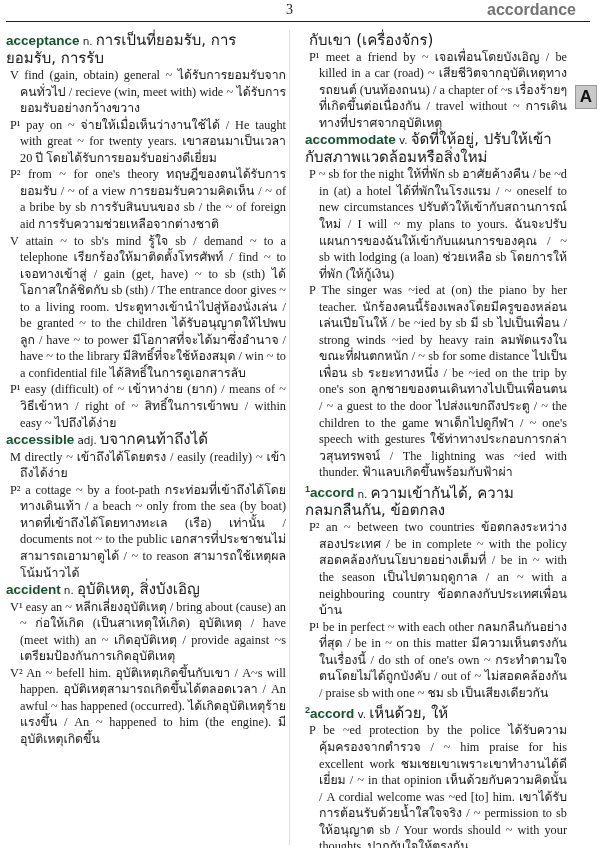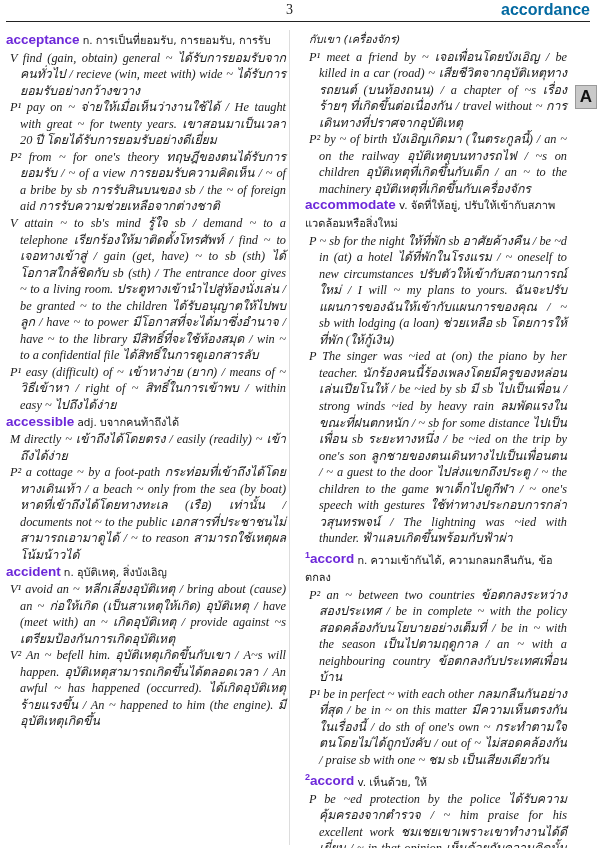--- a/index.html
+++ b/index.html
@@ -2,32 +2,32 @@
 <html><head>
 <meta charset="utf-8">
 <style>
   html, body { margin:0; padding:0; background:#fff; }
   body { width:600px; height:848px; position:relative; overflow:hidden;
          font-family:"Liberation Serif", serif; color:#1a1a1a; }
   .header { position:absolute; left:6px; top:0; width:584px; height:21px;
             border-bottom:1px solid #222; }
   .page-num { position:absolute; left:280px; top:2px; font-size:14px;
               font-family:"Liberation Serif", serif; }
-  .guide { position:absolute; right:0; top:1px; font-size:16px; font-weight:bold;
-           font-family:"Liberation Sans", sans-serif; color:#0369a1; }
+  .guide { position:absolute; right:14px; top:1px; font-size:16px; font-weight:bold;
+           font-family:"Liberation Sans", sans-serif; color:#737373; }
   .col { position:absolute; top:32px; font-size:12.3px; line-height:16.55px; }
   .col-left { left:6px; width:280px; }
   .col-right { left:305px; width:262px; }
   .divider { position:absolute; left:289px; top:30px; width:1px; height:815px; background:#ddd; }
-  .hw { color:#6d28d9; font-family:"Liberation Sans", sans-serif; font-weight:bold; font-size:13.5px; }
+  .hw { color:#14532d; font-family:"Liberation Sans", sans-serif; font-weight:bold; font-size:13.5px; }
   .hw sup { font-size:9px; }
   .pos { font-family:"DejaVu Sans", sans-serif; font-size:10.5px; }
-  .th { font-family:"DejaVu Sans", sans-serif; font-size:11px; }
+  .th { font-family:"DejaVu Sans", sans-serif; font-size:15px; }
   .entry-head { margin:0; }
-  .sense { margin:0 0 0 4px; padding-left:10px; text-indent:-10px; text-align:justify;font-style:italic; }
+  .sense { margin:0 0 0 4px; padding-left:10px; text-indent:-10px; text-align:justify; }
   .tab-a { position:absolute; left:575px; top:85px; width:22px; height:24px;
            background:#c9c9c9; border:1px solid #999; box-sizing:border-box;
            font-family:"Liberation Sans", sans-serif; font-weight:bold; font-size:17px;
            text-align:center; line-height:22px; color:#111; }
 </style>
 </head>
 <body>
 
 <div class="header">
   <span class="page-num">3</span>
@@ -42,27 +42,26 @@
     <div class="entry-head"><span class="hw"><span>acceptance</span></span> <span class="pos">n.</span> <span class="th">การเป็นที่ยอมรับ, การยอมรับ, การรับ</span></div>
     <div class="sense">V find (gain, obtain) general ~ ได้รับการยอมรับจากคนทั่วไป / recieve (win, meet with) wide ~ ได้รับการยอมรับอย่างกว้างขวาง</div>
     <div class="sense">P¹ pay on ~ จ่ายให้เมื่อเห็นว่างานใช้ได้ / He taught with great ~ for twenty years. เขาสอนมาเป็นเวลา 20 ปี โดยได้รับการยอมรับอย่างดีเยี่ยม</div>
     <div class="sense">P² from ~ for one's theory ทฤษฎีของตนได้รับการยอมรับ / ~ of a view การยอมรับความคิดเห็น / ~ of a bribe by sb การรับสินบนของ sb / the ~ of foreign aid การรับความช่วยเหลือจากต่างชาติ</div>
     <div class="sense">V attain ~ to sb's mind รู้ใจ sb / demand ~ to a telephone เรียกร้องให้มาติดตั้งโทรศัพท์ / find ~ to เจอทางเข้าสู่ / gain (get, have) ~ to sb (sth) ได้โอกาสใกล้ชิดกับ sb (sth) / The entrance door gives ~ to a living room. ประตูทางเข้านำไปสู่ห้องนั่งเล่น / be granted ~ to the children ได้รับอนุญาตให้ไปพบลูก / have ~ to power มีโอกาสที่จะได้มาซึ่งอำนาจ / have ~ to the library มีสิทธิ์ที่จะใช้ห้องสมุด / win ~ to a confidential file ได้สิทธิ์ในการดูเอกสารลับ</div>
     <div class="sense">P¹ easy (difficult) of ~ เข้าหาง่าย (ยาก) / means of ~ วิธีเข้าหา / right of ~ สิทธิ์ในการเข้าพบ / within easy ~ ไปถึงได้ง่าย</div>
     <div class="entry-head"><span class="hw"><span>accessible</span></span> <span class="pos">adj.</span> <span class="th">บจากคนท้าถึงได้</span></div>
     <div class="sense">M directly ~ เข้าถึงได้โดยตรง / easily (readily) ~ เข้าถึงได้ง่าย</div>
     <div class="sense">P² a cottage ~ by a foot-path กระท่อมที่เข้าถึงได้โดยทางเดินเท้า / a beach ~ only from the sea (by boat) หาดที่เข้าถึงได้โดยทางทะเล (เรือ) เท่านั้น / documents not ~ to the public เอกสารที่ประชาชนไม่สามารถเอามาดูได้ / ~ to reason สามารถใช้เหตุผลโน้มน้าวได้</div>
     <div class="entry-head"><span class="hw"><span>accident</span></span> <span class="pos">n.</span> <span class="th">อุบัติเหตุ, สิ่งบังเอิญ</span></div>
-    <div class="sense">V¹ avoid an ~ หลีกเลี่ยงอุบัติเหตุ / bring about (cause) an ~ ก่อให้เกิด (เป็นสาเหตุให้เกิด) อุบัติเหตุ / have (meet with) an ~ เกิดอุบัติเหตุ / provide against ~s เตรียมป้องกันการเกิดอุบัติเหตุ</div>
+    <div class="sense">V¹ easy an ~ หลีกเลี่ยงอุบัติเหตุ / bring about (cause) an ~ ก่อให้เกิด (เป็นสาเหตุให้เกิด) อุบัติเหตุ / have (meet with) an ~ เกิดอุบัติเหตุ / provide against ~s เตรียมป้องกันการเกิดอุบัติเหตุ</div>
     <div class="sense">V² An ~ befell him. อุบัติเหตุเกิดขึ้นกับเขา / A~s will happen. อุบัติเหตุสามารถเกิดขึ้นได้ตลอดเวลา / An awful ~ has happened (occurred). ได้เกิดอุบัติเหตุร้ายแรงขึ้น / An ~ happened to him (the engine). มีอุบัติเหตุเกิดขึ้น</div>
   </div>
 <div class="col col-right" id="right-col">
     <div class="sense th">กับเขา (เครื่องจักร)</div>
     <div class="sense">P¹ meet a friend by ~ เจอเพื่อนโดยบังเอิญ / be killed in a car (road) ~ เสียชีวิตจากอุบัติเหตุทางรถยนต์ (บนท้องถนน) / a chapter of ~s เรื่องร้ายๆ ที่เกิดขึ้นต่อเนื่องกัน / travel without ~ การเดินทางที่ปราศจากอุบัติเหตุ</div>
-    <div class="sense">P² by ~ of birth บังเอิญเกิดมา (ในตระกูลนี้) / an ~ on the railway อุบัติเหตุบนทางรถไฟ / ~s on children อุบัติเหตุที่เกิดขึ้นกับเด็ก / an ~ to the machinery อุบัติเหตุที่เกิดขึ้นกับเครื่องจักร</div>
     <div class="entry-head"><span class="hw"><span>accommodate</span></span> <span class="pos">v.</span> <span class="th">จัดที่ให้อยู่, ปรับให้เข้ากับสภาพแวดล้อมหรือสิ่งใหม่</span></div>
     <div class="sense">P ~ sb for the night ให้ที่พัก sb อาศัยค้างคืน / be ~d in (at) a hotel ได้ที่พักในโรงแรม / ~ oneself to new circumstances ปรับตัวให้เข้ากับสถานการณ์ใหม่ / I will ~ my plans to yours. ฉันจะปรับแผนการของฉันให้เข้ากับแผนการของคุณ / ~ sb with lodging (a loan) ช่วยเหลือ sb โดยการให้ที่พัก (ให้กู้เงิน)</div>
     <div class="sense">P The singer was ~ied at (on) the piano by her teacher. นักร้องคนนี้ร้องเพลงโดยมีครูของหล่อนเล่นเปียโนให้ / be ~ied by sb มี sb ไปเป็นเพื่อน / strong winds ~ied by heavy rain ลมพัดแรงในขณะที่ฝนตกหนัก / ~ sb for some distance ไปเป็นเพื่อน sb ระยะทางหนึ่ง / be ~ied on the trip by one's son ลูกชายของตนเดินทางไปเป็นเพื่อนตน / ~ a guest to the door ไปส่งแขกถึงประตู / ~ the children to the game พาเด็กไปดูกีฬา / ~ one's speech with gestures ใช้ท่าทางประกอบการกล่าวสุนทรพจน์ / The lightning was ~ied with thunder. ฟ้าแลบเกิดขึ้นพร้อมกับฟ้าผ่า</div>
     <div class="entry-head"><span class="hw"><sup>1</sup><span>accord</span></span> <span class="pos">n.</span> <span class="th">ความเข้ากันได้, ความกลมกลืนกัน, ข้อตกลง</span></div>
     <div class="sense">P² an ~ between two countries ข้อตกลงระหว่างสองประเทศ / be in complete ~ with the policy สอดคล้องกับนโยบายอย่างเต็มที่ / be in ~ with the season เป็นไปตามฤดูกาล / an ~ with a neighbouring country ข้อตกลงกับประเทศเพื่อนบ้าน</div>
     <div class="sense">P¹ be in perfect ~ with each other กลมกลืนกันอย่างที่สุด / be in ~ on this matter มีความเห็นตรงกันในเรื่องนี้ / do sth of one's own ~ กระทำตามใจตนโดยไม่ได้ถูกบังคับ / out of ~ ไม่สอดคล้องกัน / praise sb with one ~ ชม sb เป็นเสียงเดียวกัน</div>
     <div class="entry-head"><span class="hw"><sup>2</sup><span>accord</span></span> <span class="pos">v.</span> <span class="th">เห็นด้วย, ให้</span></div>
     <div class="sense">P be ~ed protection by the police ได้รับความคุ้มครองจากตำรวจ / ~ him praise for his excellent work ชมเชยเขาเพราะเขาทำงานได้ดีเยี่ยม / ~ in that opinion เห็นด้วยกับความคิดนั้น / A cordial welcome was ~ed [to] him. เขาได้รับการต้อนรับด้วยน้ำใสใจจริง / ~ permission to sb ให้อนุญาต sb / Your words should ~ with your thoughts. ปากกับใจให้ตรงกัน</div>
   </div>
 

